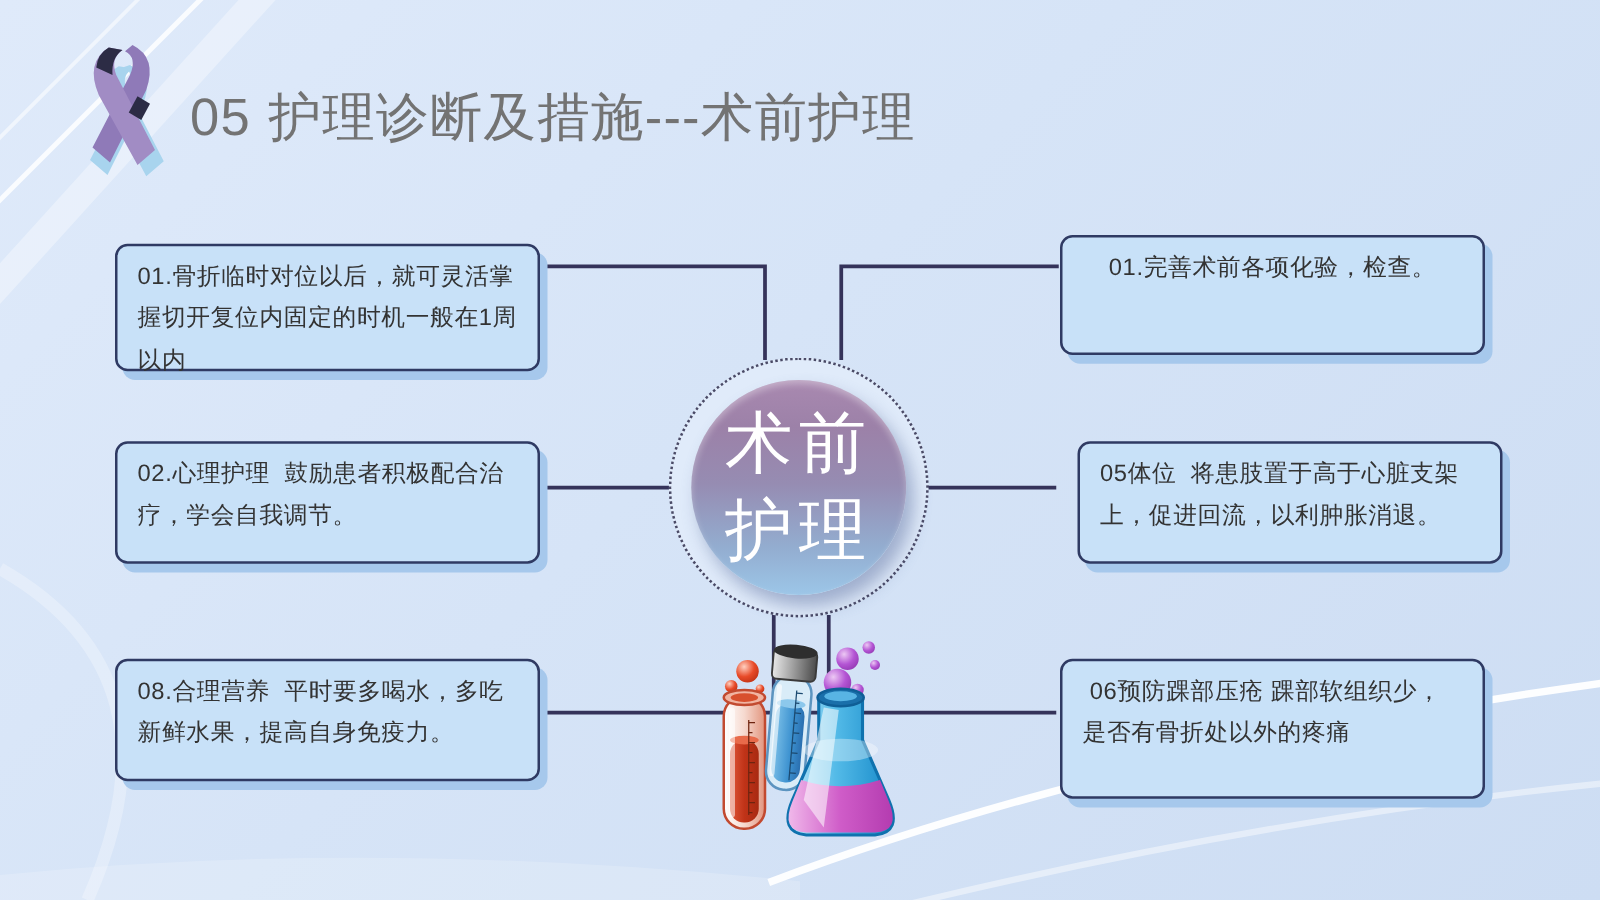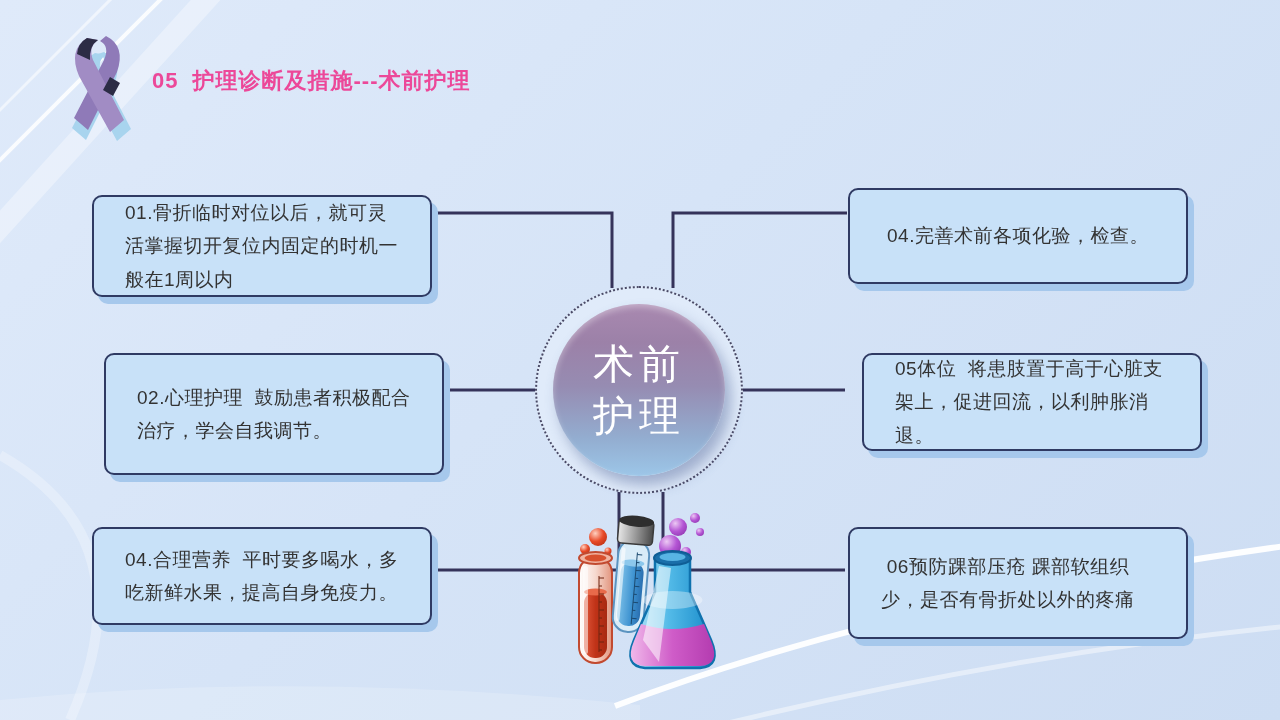--- a/index.html
+++ b/index.html
@@ -5,58 +5,58 @@
   html,body{margin:0;padding:0;}
   body{
     width:1280px;height:720px;overflow:hidden;position:relative;
     font-family:"Liberation Sans","DejaVu Sans",sans-serif;
     background:linear-gradient(135deg,#dfeafa 0%,#d6e4f7 45%,#cdddf3 100%);
   }
   .layer{position:absolute;inset:0;pointer-events:none;}
   
   .title{
     position:absolute;left:152px;top:66px;
-    font-size:22px;font-weight:bold;color:#ec4899;letter-spacing:1px;
+    font-size:42px;font-weight:normal;color:#737373;letter-spacing:1px;
     white-space:nowrap;
   }
   .title .num{margin-right:14px;}
   
   .info-box{
     position:absolute;width:340px;box-sizing:border-box;
     background:#c8e1f8;border:2px solid #2f3a63;border-radius:10px;
     box-shadow:6px 7px 0 #a6c8ec;
-    display:flex;align-items:center;
-    padding:8px 31px;
+    display:flex;align-items:flex-start;
+    padding:8px 16px;
   }
   .info-box p{
     margin:0;font-size:19px;line-height:1.75;color:#333;
     letter-spacing:.5px;white-space:pre-wrap;
   }
   .info-box.center p{width:100%;text-align:center;}
   #box1{left:92px;top:195px;height:102px;}
-  #box2{left:92px;top:353px;height:122px;margin-left:12px;}
+  #box2{left:92px;top:353px;height:98px;}
   #box3{left:92px;top:527px;height:98px;}
   #box4{left:848px;top:188px;height:96px;}
   #box5{left:862px;top:353px;height:98px;}
   #box6{left:848px;top:527px;height:112px;}
   
   .hub-ring{
     position:absolute;left:535px;top:286px;width:208px;height:208px;
     border-radius:50%;border:2px dotted #4a4a66;background:#e0ebfa;
     box-sizing:border-box;
   }
   .hub{
     position:absolute;left:553px;top:304px;width:172px;height:172px;
     border-radius:50%;
     background:linear-gradient(180deg,#a989b0 0%,#9c81a8 22%,#968cb2 48%,#93add0 78%,#9cc6e8 100%);
     box-shadow:6px 9px 14px rgba(80,100,150,.45), inset 0 3px 6px rgba(255,255,255,.35);
     display:flex;align-items:center;justify-content:center;text-align:center;
   }
   .hub span{
-    color:#fff;font-size:41px;font-weight:500;letter-spacing:5px;
+    color:#fff;font-size:54px;font-weight:500;letter-spacing:5px;
     line-height:1.28;white-space:pre-line;
   }
 </style>
 </head>
 <body>
 
 <svg class="layer" width="1280" height="720" viewBox="0 0 1280 720">
   <path d="M-30 190 L200 -40" stroke="rgba(255,255,255,.85)" stroke-width="4" fill="none"></path>
   <path d="M-40 150 L150 -40" stroke="rgba(255,255,255,.55)" stroke-width="3" fill="none"></path>
   <path d="M-30 260 L260 -60" stroke="rgba(255,255,255,.35)" stroke-width="22" fill="none"></path>
@@ -94,24 +94,24 @@
   <span class="num">05</span><span>护理诊断及措施---术前护理</span>
 </div>
 
 <div class="info-box" id="box1">
   <p>01.骨折临时对位以后，就可灵活掌握切开复位内固定的时机一般在1周以内</p>
 </div>
 <div class="info-box" id="box2">
   <p>02.心理护理  鼓励患者积极配合治疗，学会自我调节。</p>
 </div>
 <div class="info-box" id="box3">
-  <p>04.合理营养  平时要多喝水，多吃新鲜水果，提高自身免疫力。</p>
+  <p>08.合理营养  平时要多喝水，多吃新鲜水果，提高自身免疫力。</p>
 </div>
 <div class="info-box center" id="box4">
-  <p>04.完善术前各项化验，检查。</p>
+  <p>01.完善术前各项化验，检查。</p>
 </div>
 <div class="info-box" id="box5">
   <p>05体位  将患肢置于高于心脏支架上，促进回流，以利肿胀消退。</p>
 </div>
 <div class="info-box" id="box6">
   <p> 06预防踝部压疮 踝部软组织少，是否有骨折处以外的疼痛</p>
 </div>
 
 <div class="hub-ring"></div>
 <div class="hub">

